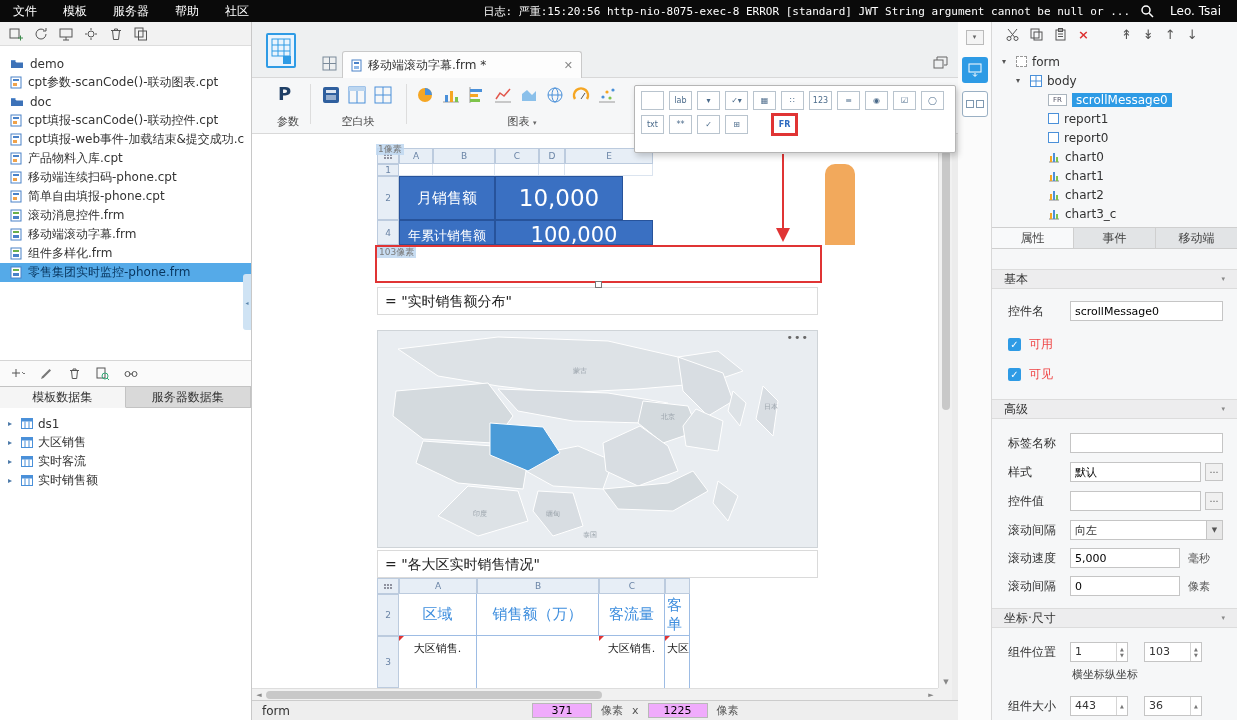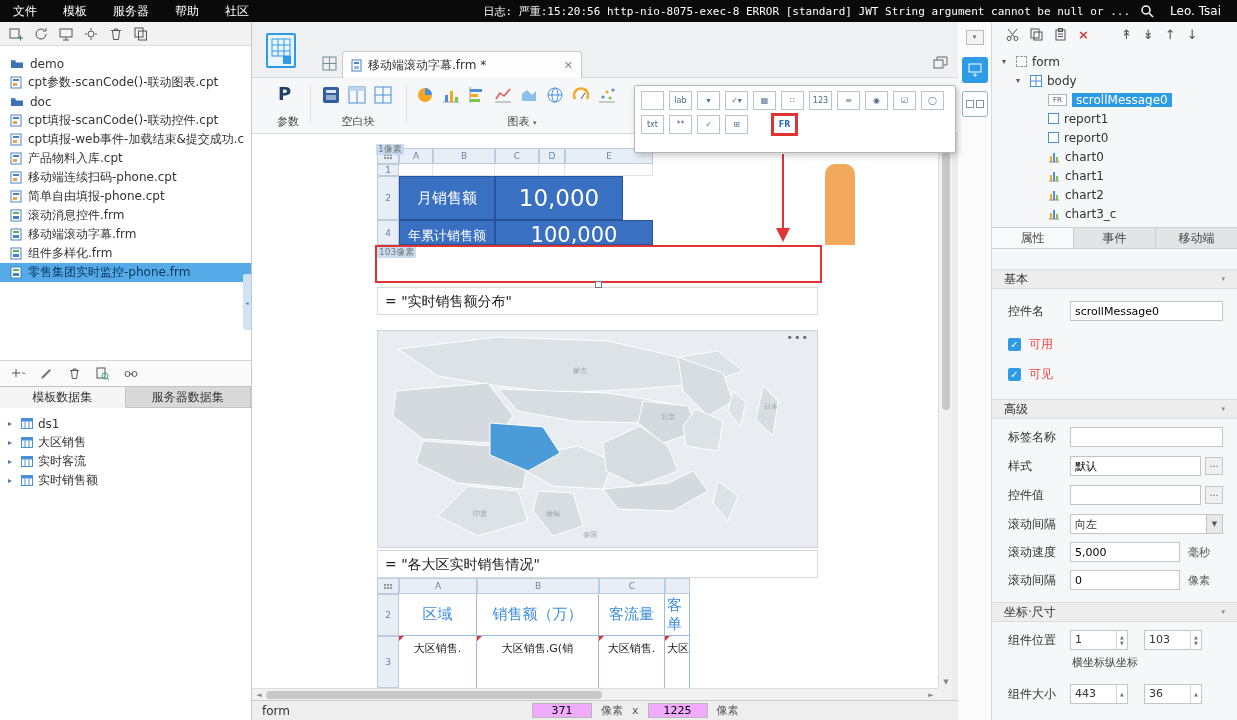--- a/index.html
+++ b/index.html
@@ -113,21 +113,21 @@
 .sel-val{flex:1;padding:0 4px;font-size:11px}
 .sel-btn{width:16px;height:100%;background:#e8e8e8;border-left:1px solid #c5c5c5;display:flex;align-items:center;justify-content:center;font-size:7px;color:#555}
 .unit{font-size:11px;color:#555;margin-left:8px}
 .cbrow{display:flex;align-items:center;padding-left:16px;height:14px}
 .cb{width:13px;height:13px;background:#2e9be5;border-radius:2px;color:#fff;font-size:10px;line-height:13px;text-align:center;margin-right:8px;flex:none}
 .cb-label{font-size:12px;color:#ef4444}
 .spin{width:58px;height:20px;border:1px solid #c5c5c5;background:#fff;display:flex}
 .spin-val{flex:1;font-size:11px;padding:2px 4px;overflow:hidden}
 .spin-arrows{width:11px;border-left:1px solid #d5d5d5;display:flex;flex-direction:column;align-items:center;justify-content:center;font-size:5px;color:#777;line-height:1.2}
 .axislabels{display:flex;padding-left:80px;font-size:11px;color:#444;margin-top:5px}
-.mt9{margin-top:9px}.mt8{margin-top:8px}.mt10{margin-top:8px}.mt12{margin-top:12px}.mt14{margin-top:14px}.mt16{margin-top:16px}.mt18{margin-top:18px}.mt20{margin-top:20px}
+.mt9{margin-top:9px}.mt8{margin-top:8px}.mt10{margin-top:14px}.mt12{margin-top:12px}.mt14{margin-top:14px}.mt16{margin-top:16px}.mt18{margin-top:18px}.mt20{margin-top:20px}
 </style>
 </head>
 <body>
 
 <div class="app">
 
   <div class="menubar">
     <span class="menu-item">文件</span>
     <span class="menu-item">模板</span>
     <span class="menu-item">服务器</span>
@@ -645,21 +645,20 @@
         <div class="colhead" style="left:100px;top:0;width:122px;height:16px">B</div>
         <div class="colhead" style="left:222px;top:0;width:66px;height:16px">C</div>
         <div class="colhead" style="left:288px;top:0;width:25px;height:16px"></div>
         <div class="rowhead" style="left:0;top:16px;width:22px;height:42px">2</div>
         <div class="rowhead" style="left:0;top:58px;width:22px;height:52px">3</div>
         <div class="t2cell hdr" style="left:22px;top:16px;width:78px;height:42px">区域</div>
         <div class="t2cell hdr" style="left:100px;top:16px;width:122px;height:42px">销售额（万）</div>
         <div class="t2cell hdr" style="left:222px;top:16px;width:66px;height:42px">客流量</div>
         <div class="t2cell hdr" style="left:288px;top:16px;width:25px;height:42px;justify-content:flex-start;padding-left:2px">客单</div>
         <div class="t2cell dat rc" style="left:22px;top:58px;width:78px;height:60px">大区销售.</div>
-        <div class="t2cell dat rc" style="left:100px;top:58px;width:122px;height:60px">大区销售.G(销</div>
         <div class="t2cell dat rc" style="left:222px;top:58px;width:66px;height:60px">大区销售.</div>
         <div class="t2cell dat rc" style="left:288px;top:58px;width:25px;height:60px;justify-content:flex-start;padding-left:2px">大区</div>
       </div>
     </div>
 
     <div class="vscroll">
       <span class="sarrow" style="top:2px">▲</span>
       <div class="vthumb"></div>
       <span class="sarrow" style="bottom:2px">▼</span>
     </div>

